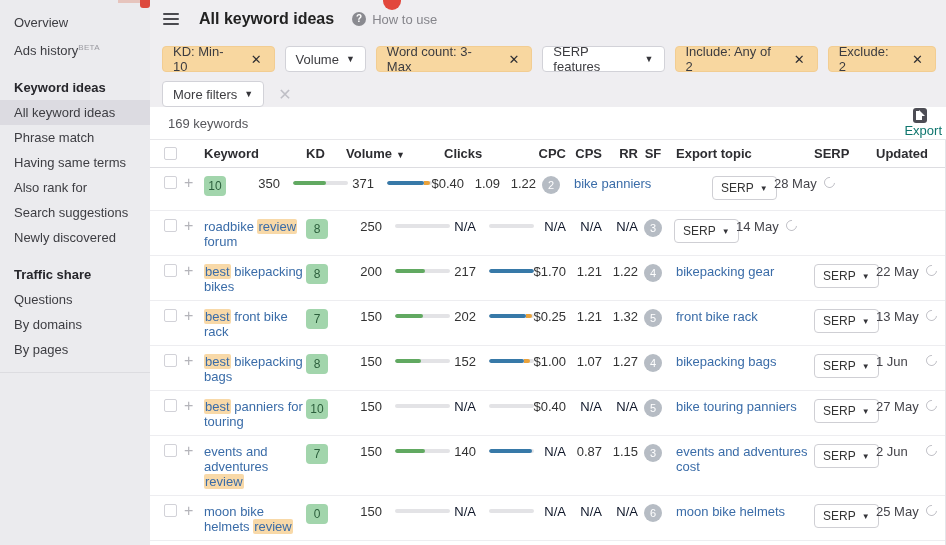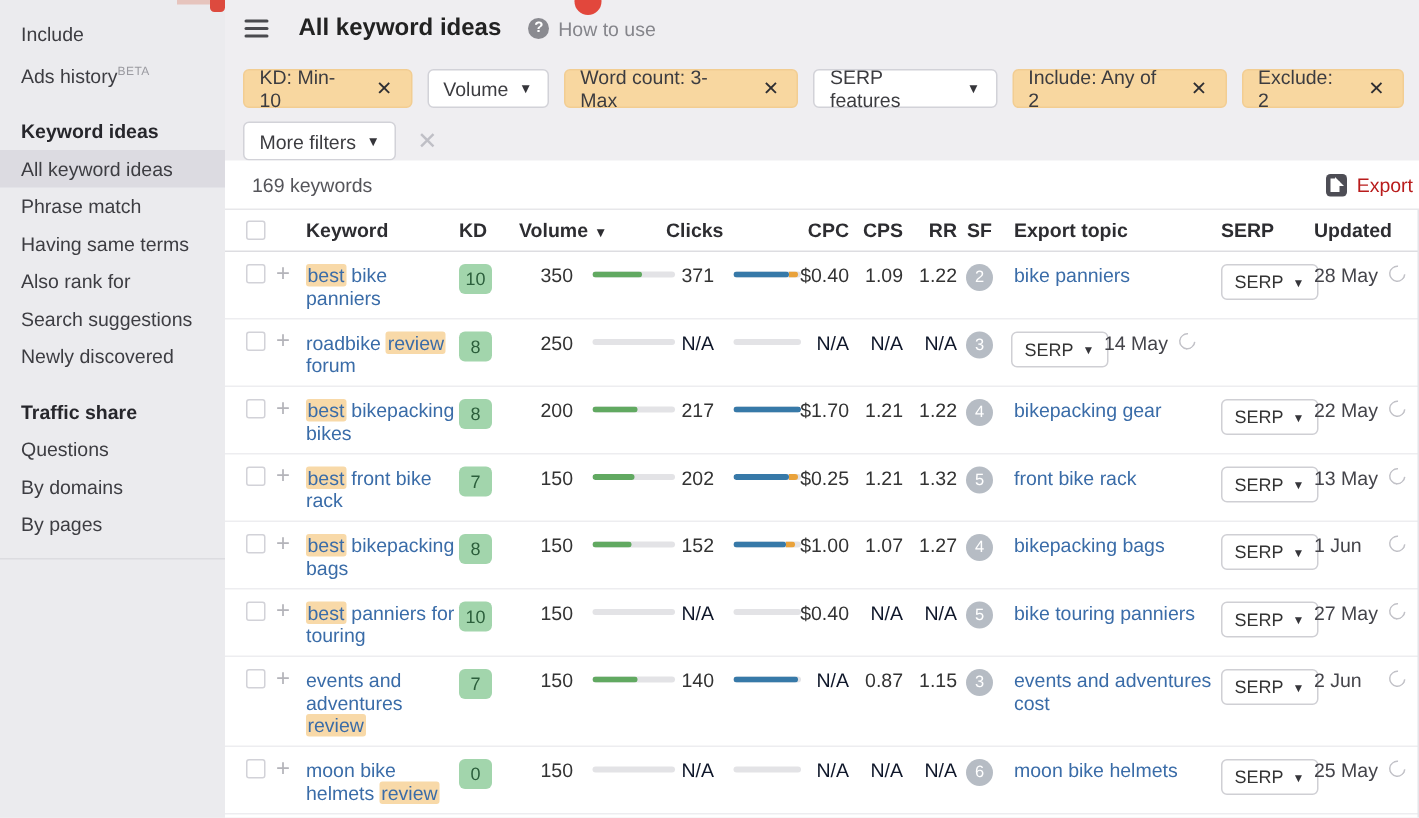--- a/index.html
+++ b/index.html
@@ -38,21 +38,21 @@
   .chip.plain { background:#fff; border:1px solid #d2d2d8; }
   .chip .x { font-size:13px; font-weight:bold; color:#2e2e32; margin-left:12px; padding:0 2px; cursor:pointer; }
   .chip .caret { font-size:9px; color:#35353a; margin-left:7px; }
   .clear-all { color:#bfbfc6; font-size:16px; font-weight:bold; margin-left:4px; cursor:pointer; }
 
   
   .panel { position:absolute; left:0; top:107px; width:796px; height:438px; background:#fff; }
   .toolbar { display:flex; align-items:center; justify-content:space-between;
     height:33px; padding:0 4px 0 18px; border-bottom:1px solid #e7e7ea; }
   .kw-count { font-size:13px; color:#55555a; }
-  .export { display:flex; align-items:center; font-size:13px; color:#b91c1c; cursor:pointer; }
+  .export { display:flex; align-items:center; font-size:13px; color:#0f766e; cursor:pointer;flex-direction:column; }
   .export-icon { position:relative; width:14px; height:15px; background:#4d4d55; border-radius:3px; margin-right:6px; }
   .export-icon:before { content:""; position:absolute; left:3px; top:3px; width:6px; height:9px; background:#fff; }
   .export-icon:after { content:""; position:absolute; right:2px; top:2px; border:3px solid #4d4d55; border-left-color:#fff; border-bottom-color:#fff; }
 
   
   .thead, .trow { display:flex; width:796px; }
   .thead { height:28px; align-items:center; border-bottom:1px solid #dddde1;
     font-size:13px; font-weight:bold; color:#2d2d31; }
   .trow { min-height:43px; border-bottom:1px solid #ededf0; padding:8px 0 6px 0; font-size:13px; color:#333; }
   .c { flex:none; }
@@ -96,21 +96,21 @@
   .vscroll { position:absolute; right:0; top:140px; bottom:0; width:1px; background:#e4e4e8; }
 </style>
 </head>
 <body>
 
 <div class="sidebar">
   <div class="sidebar-top-strip"></div>
   <div class="sidebar-red-sliver"></div>
   <div id="sidebar-items">
   <div class="side-item">
-    <span>Include</span>
+    <span>Overview</span>
   </div>
 
   <div class="side-item">
     <span>Ads history</span><span class="beta">BETA</span>
   </div>
 
   <div class="side-item header">
     <span>Keyword ideas</span>
   </div>
 
@@ -245,21 +245,20 @@
       <div class="c c-upd" style="color:#2d2d31;">Updated</div>
       <div class="c c-ref"></div>
     </div>
 
     <div id="rows">
   <div class="trow">
     <div class="c c-chk">
             <div class="chkbox"></div>
           </div>
     <div class="c c-plus">+</div>
-    <div class="c c-kw"><a class="kwlink"><span class="hl">best</span><span> bike panniers</span></a></div>
     <div class="c c-kd"><span class="kd-badge">10</span></div>
     <div class="c c-vol">350</div>
     <div class="c c-volbar">
             <div class="bar">
               <div class="fill green" style="width: 60%;"></div>
             </div>
           </div>
     <div class="c c-clicks">371</div>
     <div class="c c-clicksbar">
             <div class="bar small">

